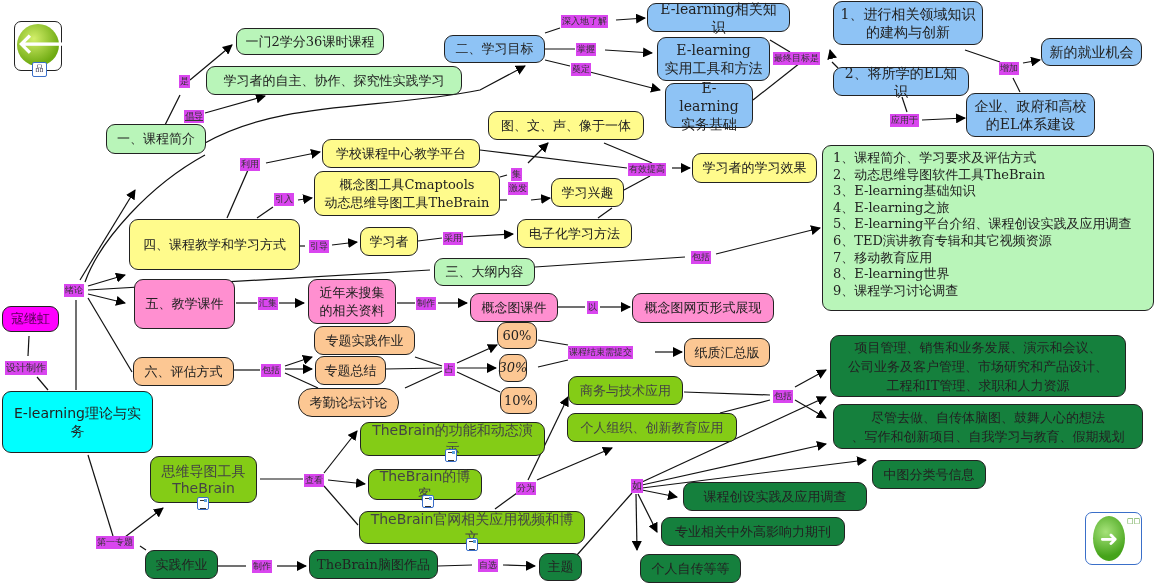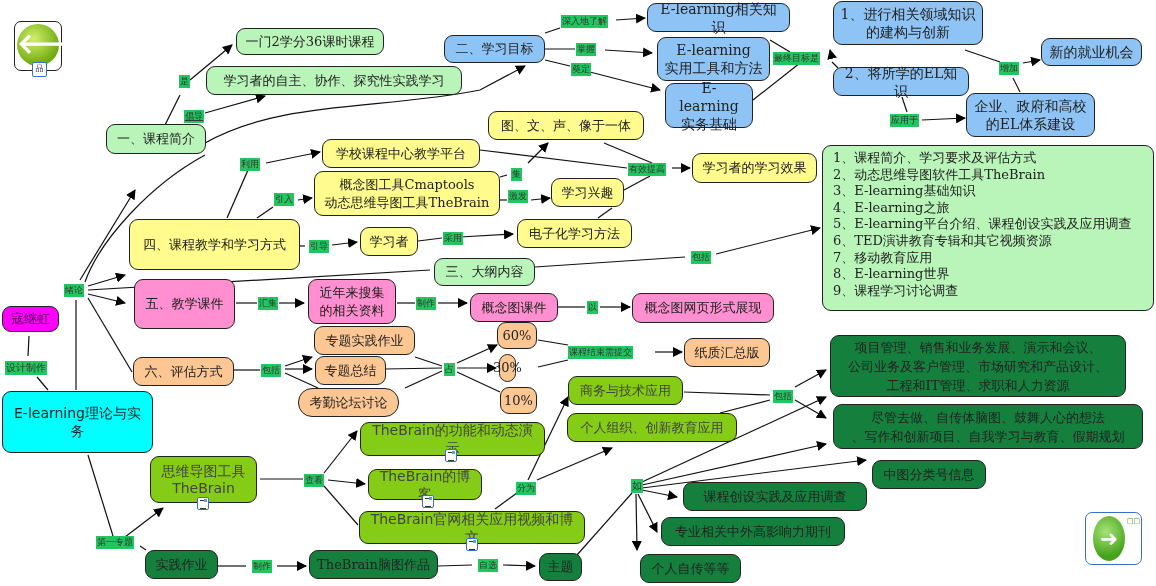--- a/index.html
+++ b/index.html
@@ -13,21 +13,21 @@
   .blue { background:#8ec3f5; font-size:14px; }
   .yellow { background:#fffb8c; }
   .pink { background:#ff8fd0; }
   .orange { background:#fcc793; }
   .grey { background:#84cc16; color:#444; font-family:"DejaVu Sans", sans-serif; font-size:14px; }
   .purple { background:#15803d; }
   .magenta { background:#ff00ff; color:#550055; }
   .cyan { background:#00ffff; font-family:"DejaVu Sans", sans-serif; font-size:14px; }
   .list { justify-content:flex-start; align-items:flex-start; text-align:left; padding:4px 10px;
           flex-direction:column; line-height:16.6px; }
-  .lbl { position:absolute; font-size:9px; color:#333; background:#22c55e; padding:0 1px; white-space:nowrap;
+  .lbl { position:absolute; font-size:9px; color:#333; background:#d946ef; padding:0 1px; white-space:nowrap;
          font-family:"DejaVu Sans", sans-serif; }
   .doc-icon { position:absolute; width:12px; height:13px; border:1px solid #3a6fc9; border-radius:2px;
               background:#fff; box-sizing:border-box; }
   .doc-icon::before { content:""; position:absolute; left:2px; top:2px; width:6px; height:7px;
               border-top:1px solid #333; border-bottom:1px solid #333; }
   .doc-icon::after { content:""; position:absolute; right:1px; top:1px; width:3px; height:3px; background:#5ba0e0; }
   .back-btn { position:absolute; left:14px; top:21px; width:46px; height:48px; border:1px solid #222;
               border-radius:7px; background:#fff; }
   .back-circle { position:absolute; left:2px; top:2px; width:42px; height:42px; border-radius:50%;
               background:radial-gradient(circle at 40% 35%, #d3ef6a, #6fab12 70%); color:#fff;
@@ -205,28 +205,28 @@
 <div class="node pink" style="left:308px;top:279px;width:88px;height:45px;">近年来搜集
 的相关资料</div>
 <div class="node pink" style="left:470px;top:293px;width:88px;height:29px;">概念图课件</div>
 <div class="node pink" style="left:632px;top:293px;width:142px;height:30px;">概念图网页形式展现</div>
 
 <div class="node orange" style="left:133px;top:357px;width:101px;height:29px;">六、评估方式</div>
 <div class="node orange" style="left:314px;top:326px;width:101px;height:29px;">专题实践作业</div>
 <div class="node orange" style="left:315px;top:356px;width:71px;height:29px;">专题总结</div>
 <div class="node orange" style="left:298px;top:388px;width:101px;height:29px;border-radius:14px;">考勤论坛讨论</div>
 <div class="node orange" style="left:497px;top:322px;width:40px;height:27px;">60%</div>
-<div class="node orange" style="left:499px;top:354px;width:17px;height:28px;">30%</div>
+<div class="node orange" style="left:499px;top:354px;width:28px;height:28px;font-style:italic;">30%</div>
 <div class="node orange" style="left:500px;top:387px;width:37px;height:27px;">10%</div>
 <div class="node orange" style="left:684px;top:338px;width:86px;height:29px;">纸质汇总版</div>
 
 <div class="node cyan" style="left:2px;top:391px;width:151px;height:62px;">E-learning理论与实务</div>
 
 <div class="node grey" style="left:568px;top:376px;width:115px;height:29px;font-family:'DejaVu Serif',serif;font-size:13px;">商务与技术应用</div>
-<div class="node grey" style="left:567px;top:413px;width:170px;height:29px;font-family:'DejaVu Serif',serif;font-size:13px;">个人组织、创新教育应用</div>
+<div class="node grey" style="left:567px;top:413px;width:170px;height:29px;font-family:'DejaVu Serif',serif;font-size:13px;border-radius:8px;">个人组织、创新教育应用</div>
 <div class="node grey" style="left:360px;top:422px;width:185px;height:34px;">TheBrain的功能和动态演示</div>
 <div class="doc-icon" style="left:445px;top:449px;"></div>
 <div class="node grey" style="left:368px;top:469px;width:114px;height:31px;">TheBrain的博客</div>
 <div class="doc-icon" style="left:422px;top:495px;"></div>
 <div class="node grey" style="left:359px;top:511px;width:226px;height:33px;">TheBrain官网相关应用视频和博文</div>
 <div class="doc-icon" style="left:466px;top:538px;"></div>
 <div class="node grey" style="left:150px;top:456px;width:107px;height:47px;line-height:17px;">思维导图工具
 TheBrain</div>
 <div class="doc-icon" style="left:197px;top:497px;"></div>
 
@@ -247,21 +247,21 @@
 <span class="lbl" style="left:184px;top:110px;text-decoration:underline;">倡导</span>
 <span class="lbl" style="left:561px;top:15px;">深入地了解</span>
 <span class="lbl" style="left:576px;top:43px;">掌握</span>
 <span class="lbl" style="left:571px;top:63px;">奠定</span>
 <span class="lbl" style="left:773px;top:52px;">最终目标是</span>
 <span class="lbl" style="left:999px;top:62px;">增加</span>
 <span class="lbl" style="left:890px;top:114px;">应用于</span>
 <span class="lbl" style="left:240px;top:158px;">利用</span>
 <span class="lbl" style="left:274px;top:193px;">引入</span>
 <span class="lbl" style="left:511px;top:168px;">集</span>
-<span class="lbl" style="left:508px;top:190px;font-family:Liberation Serif, serif;">激发</span>
+<span class="lbl" style="left:508px;top:182px;font-family:Liberation Serif, serif;">激发</span>
 <span class="lbl" style="left:628px;top:163px;">有效提高</span>
 <span class="lbl" style="left:309px;top:240px;">引导</span>
 <span class="lbl" style="left:443px;top:232px;">采用</span>
 <span class="lbl" style="left:691px;top:251px;">包括</span>
 <span class="lbl" style="left:64px;top:284px;">绪论</span>
 <span class="lbl" style="left:5px;top:361px;font-size:10px;">设计制作</span>
 <span class="lbl" style="left:258px;top:297px;">汇集</span>
 <span class="lbl" style="left:416px;top:297px;">制作</span>
 <span class="lbl" style="left:587px;top:301px;">以</span>
 <span class="lbl" style="left:261px;top:364px;">包括</span>

